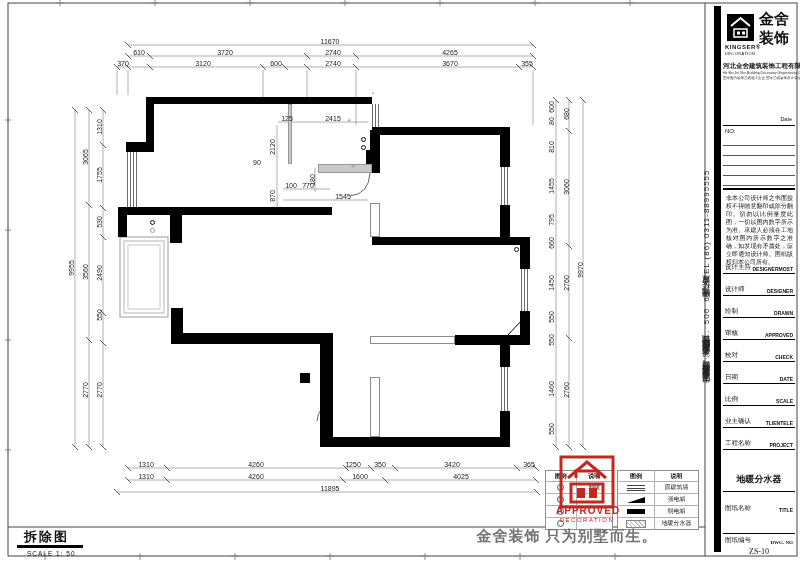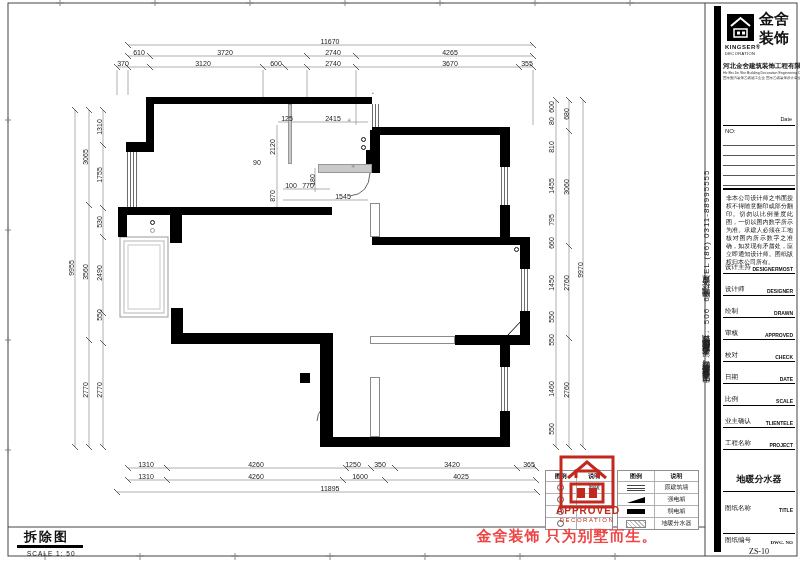--- a/index.html
+++ b/index.html
@@ -15,21 +15,21 @@
   .dim.v{transform:translate(-50%,-50%) rotate(-90deg);}
   .circ{position:absolute;width:5px;height:5px;border:1px solid #111;border-radius:50%;background:#fff;box-sizing:border-box;}
   .circ.g{border-color:#999;}
   .star{position:absolute;font-size:5px;color:#777;transform:translate(-50%,-50%);}
 
   
   .demo-title{position:absolute;left:24px;top:528px;font-size:13px;font-weight:bold;letter-spacing:2px;}
   .demo-underline{position:absolute;left:17px;top:545px;width:66px;height:3px;background:#000;}
   .demo-scale{position:absolute;left:27px;top:550px;font-size:6.5px;letter-spacing:1px;}
   .slogan{position:absolute;left:452px;top:527px;width:230px;text-align:center;
-          font-size:15px;font-weight:bold;color:#ef4444;letter-spacing:1px;}
+          font-size:15px;font-weight:bold;color:#737373;letter-spacing:1px;}
 
   
   .legend{position:absolute;border:1px solid #909090;background:#fff;font-size:6px;box-sizing:border-box;}
   .lg-row{display:flex;border-top:1px solid #b0b0b0;height:11px;align-items:center;}
   .lg-row.hd{border-top:none;height:10px;font-weight:bold;}
   .lg-sym{width:45%;display:flex;justify-content:center;align-items:center;border-right:1px solid #b0b0b0;height:100%;}
   .lg-lab{flex:1;text-align:center;white-space:nowrap;overflow:hidden;}
   .sym-lines{width:18px;height:6px;background:repeating-linear-gradient(to bottom,#444 0 1px,#fff 1px 2.5px);}
   .sym-wedge{width:0;height:0;border-left:18px solid transparent;border-bottom:6px solid #000;}
   .sym-solid{width:18px;height:5px;background:#000;}

